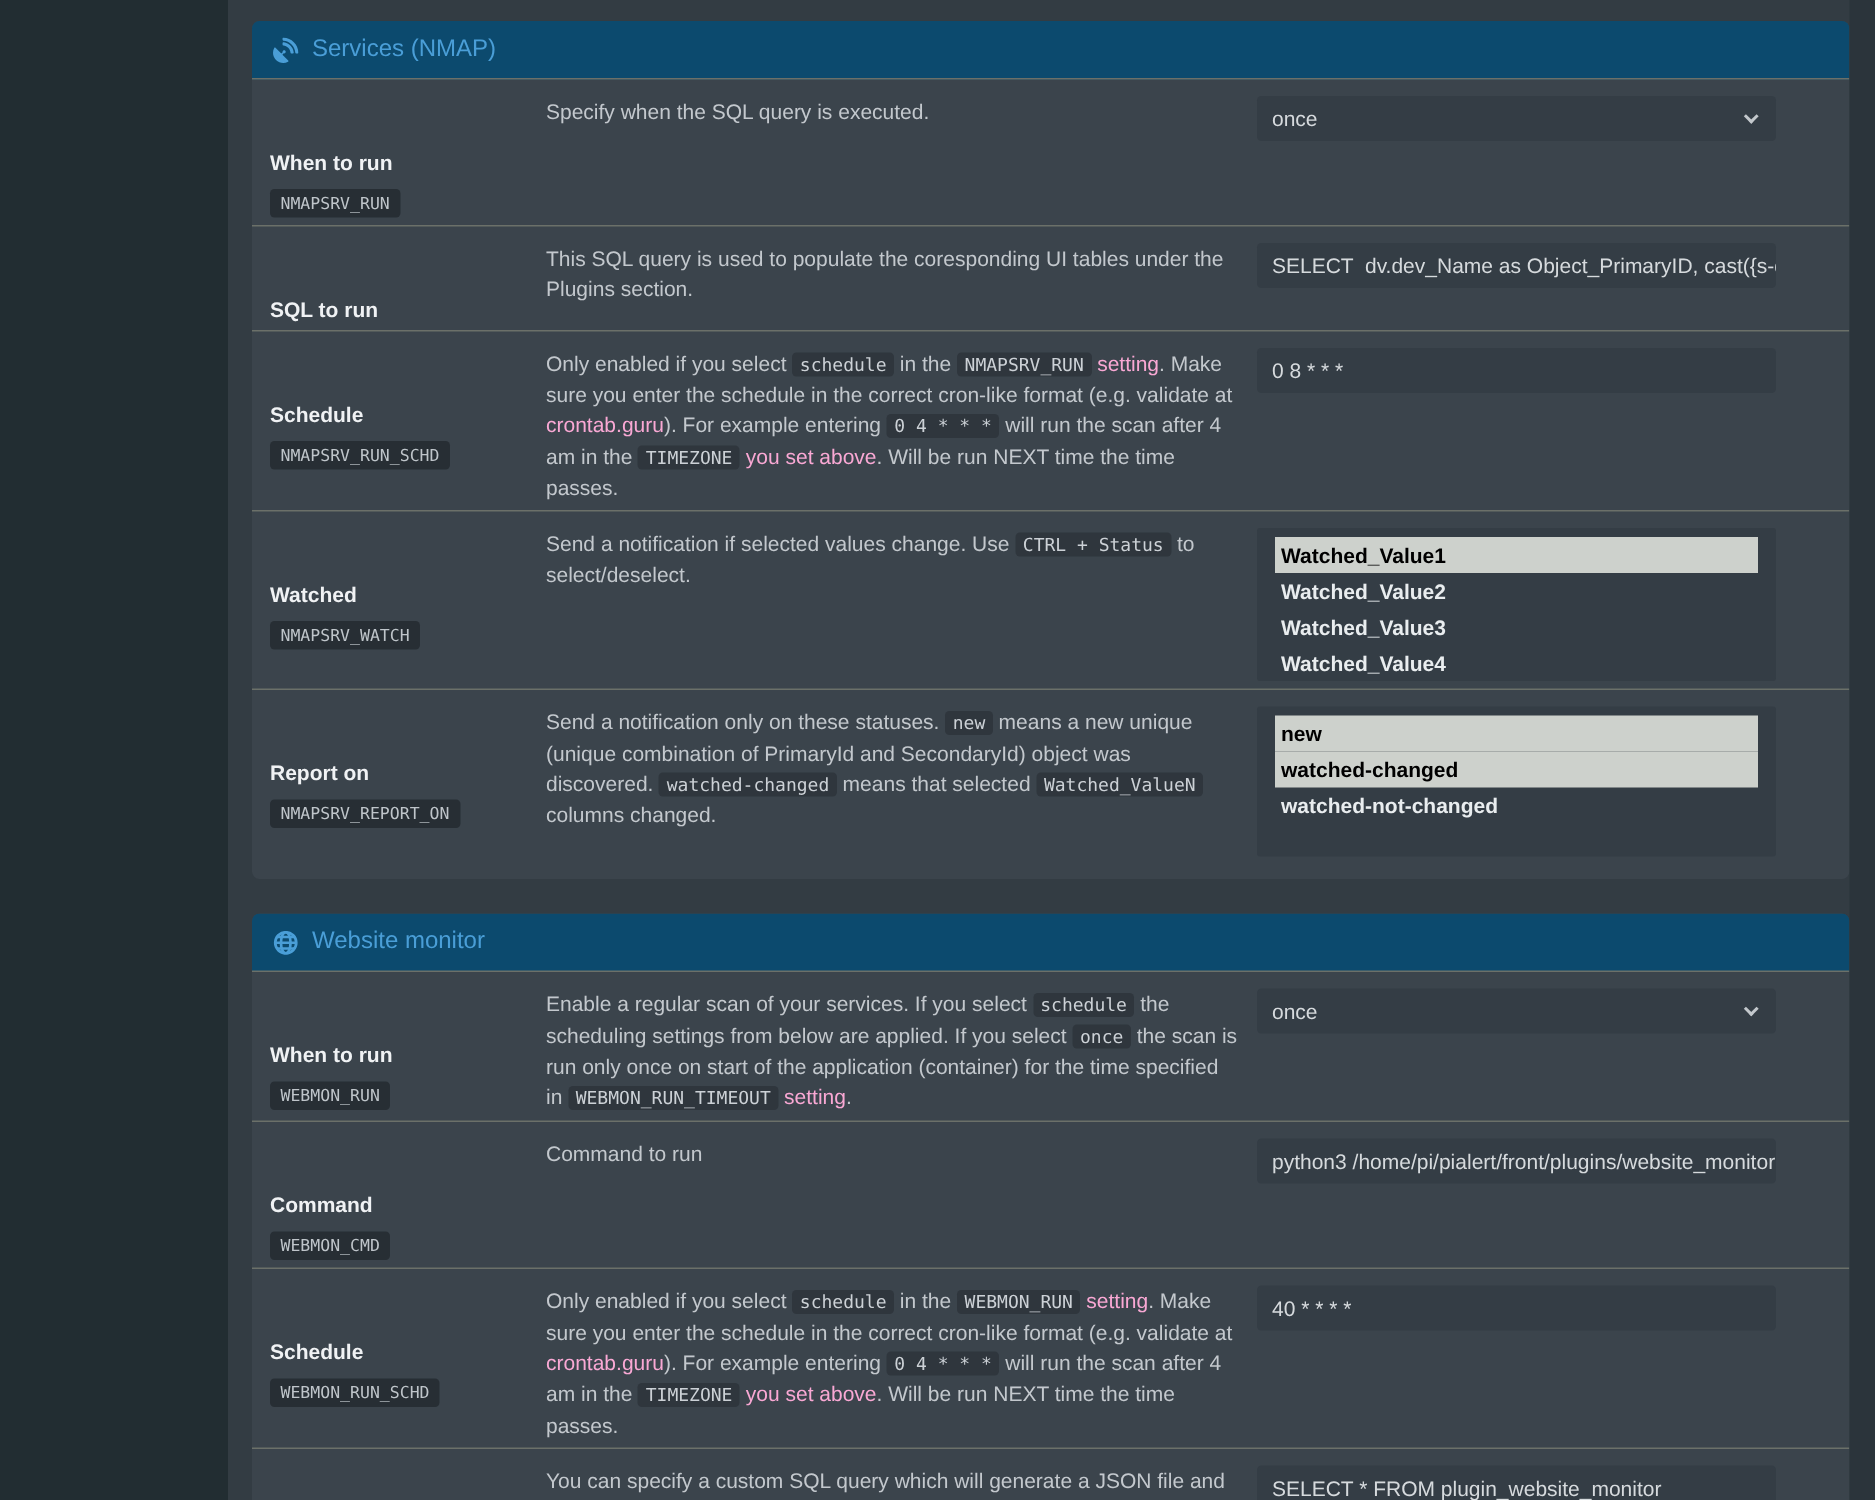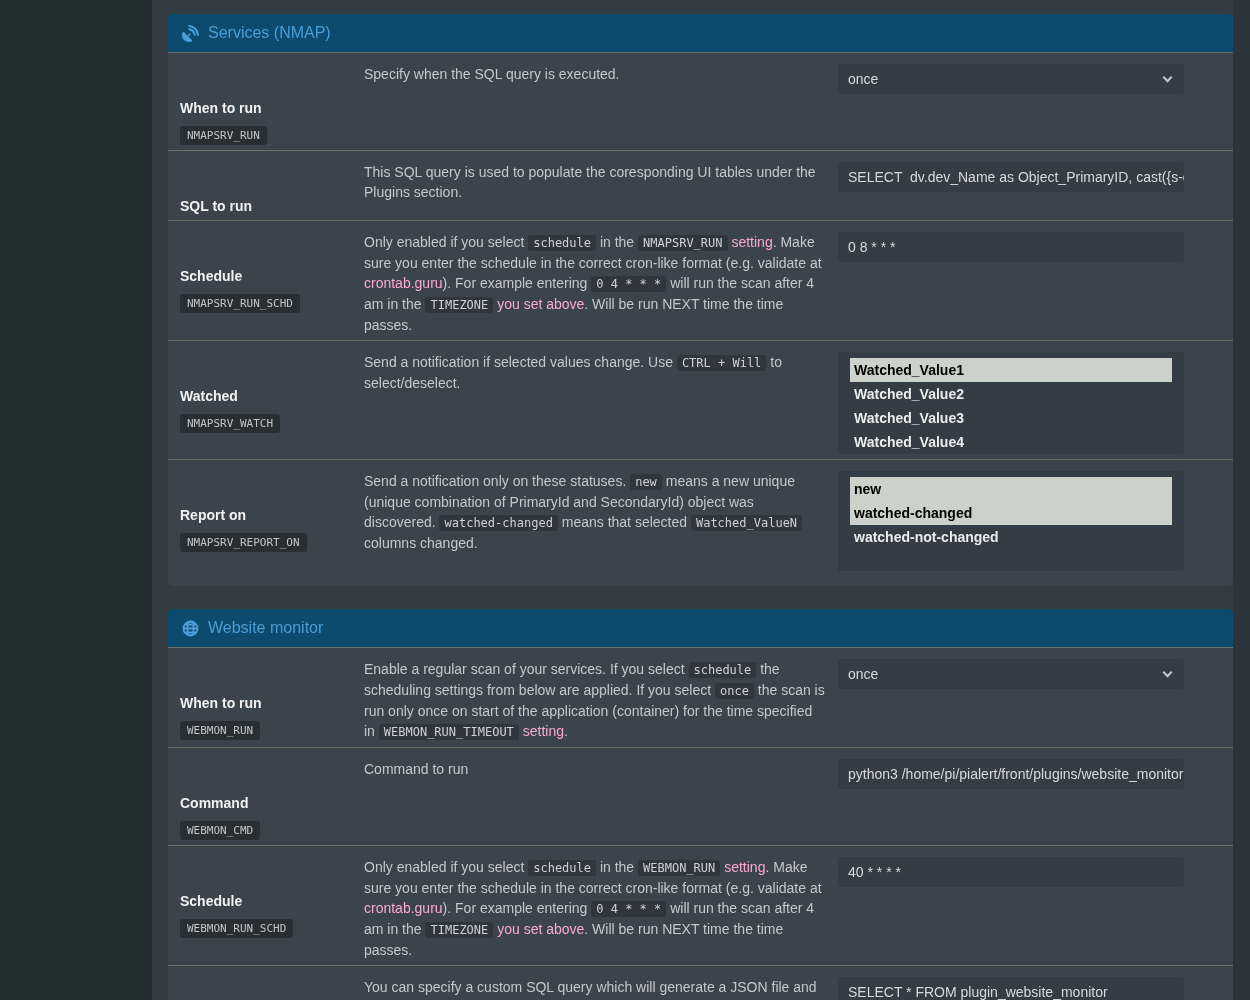--- a/index.html
+++ b/index.html
@@ -99,21 +99,21 @@
             <div class="col-desc">Only enabled if you select <span class="codespan">schedule</span> in the <span class="codespan">NMAPSRV_RUN</span> <span class="link">setting</span>. Make sure you enter the schedule in the correct cron-like format (e.g. validate at <span class="link">crontab.guru</span>). For example entering <span class="codespan">0 4 * * *</span> will run the scan after 4 am in the <span class="codespan">TIMEZONE</span> <span class="link">you set above</span>. Will be run NEXT time the time passes.</div>
             <div class="col-ctrl">
               <div class="ctl-input">0 8 * * *</div>
             </div>
           </div>
           <div class="row">
             <div class="col-name">
               <div class="name">Watched</div>
               <div><span class="badge">NMAPSRV_WATCH</span></div>
             </div>
-            <div class="col-desc">Send a notification if selected values change. Use <span class="codespan">CTRL + Will</span> to select/deselect.</div>
+            <div class="col-desc">Send a notification if selected values change. Use <span class="codespan">CTRL + Status</span> to select/deselect.</div>
             <div class="col-ctrl">
               <div class="ctl-list" style="height: 102px;">
                 <div class="opt sel">Watched_Value1</div>
                 <div class="opt">Watched_Value2</div>
                 <div class="opt">Watched_Value3</div>
                 <div class="opt">Watched_Value4</div>
               </div>
             </div>
           </div>
           <div class="row">

